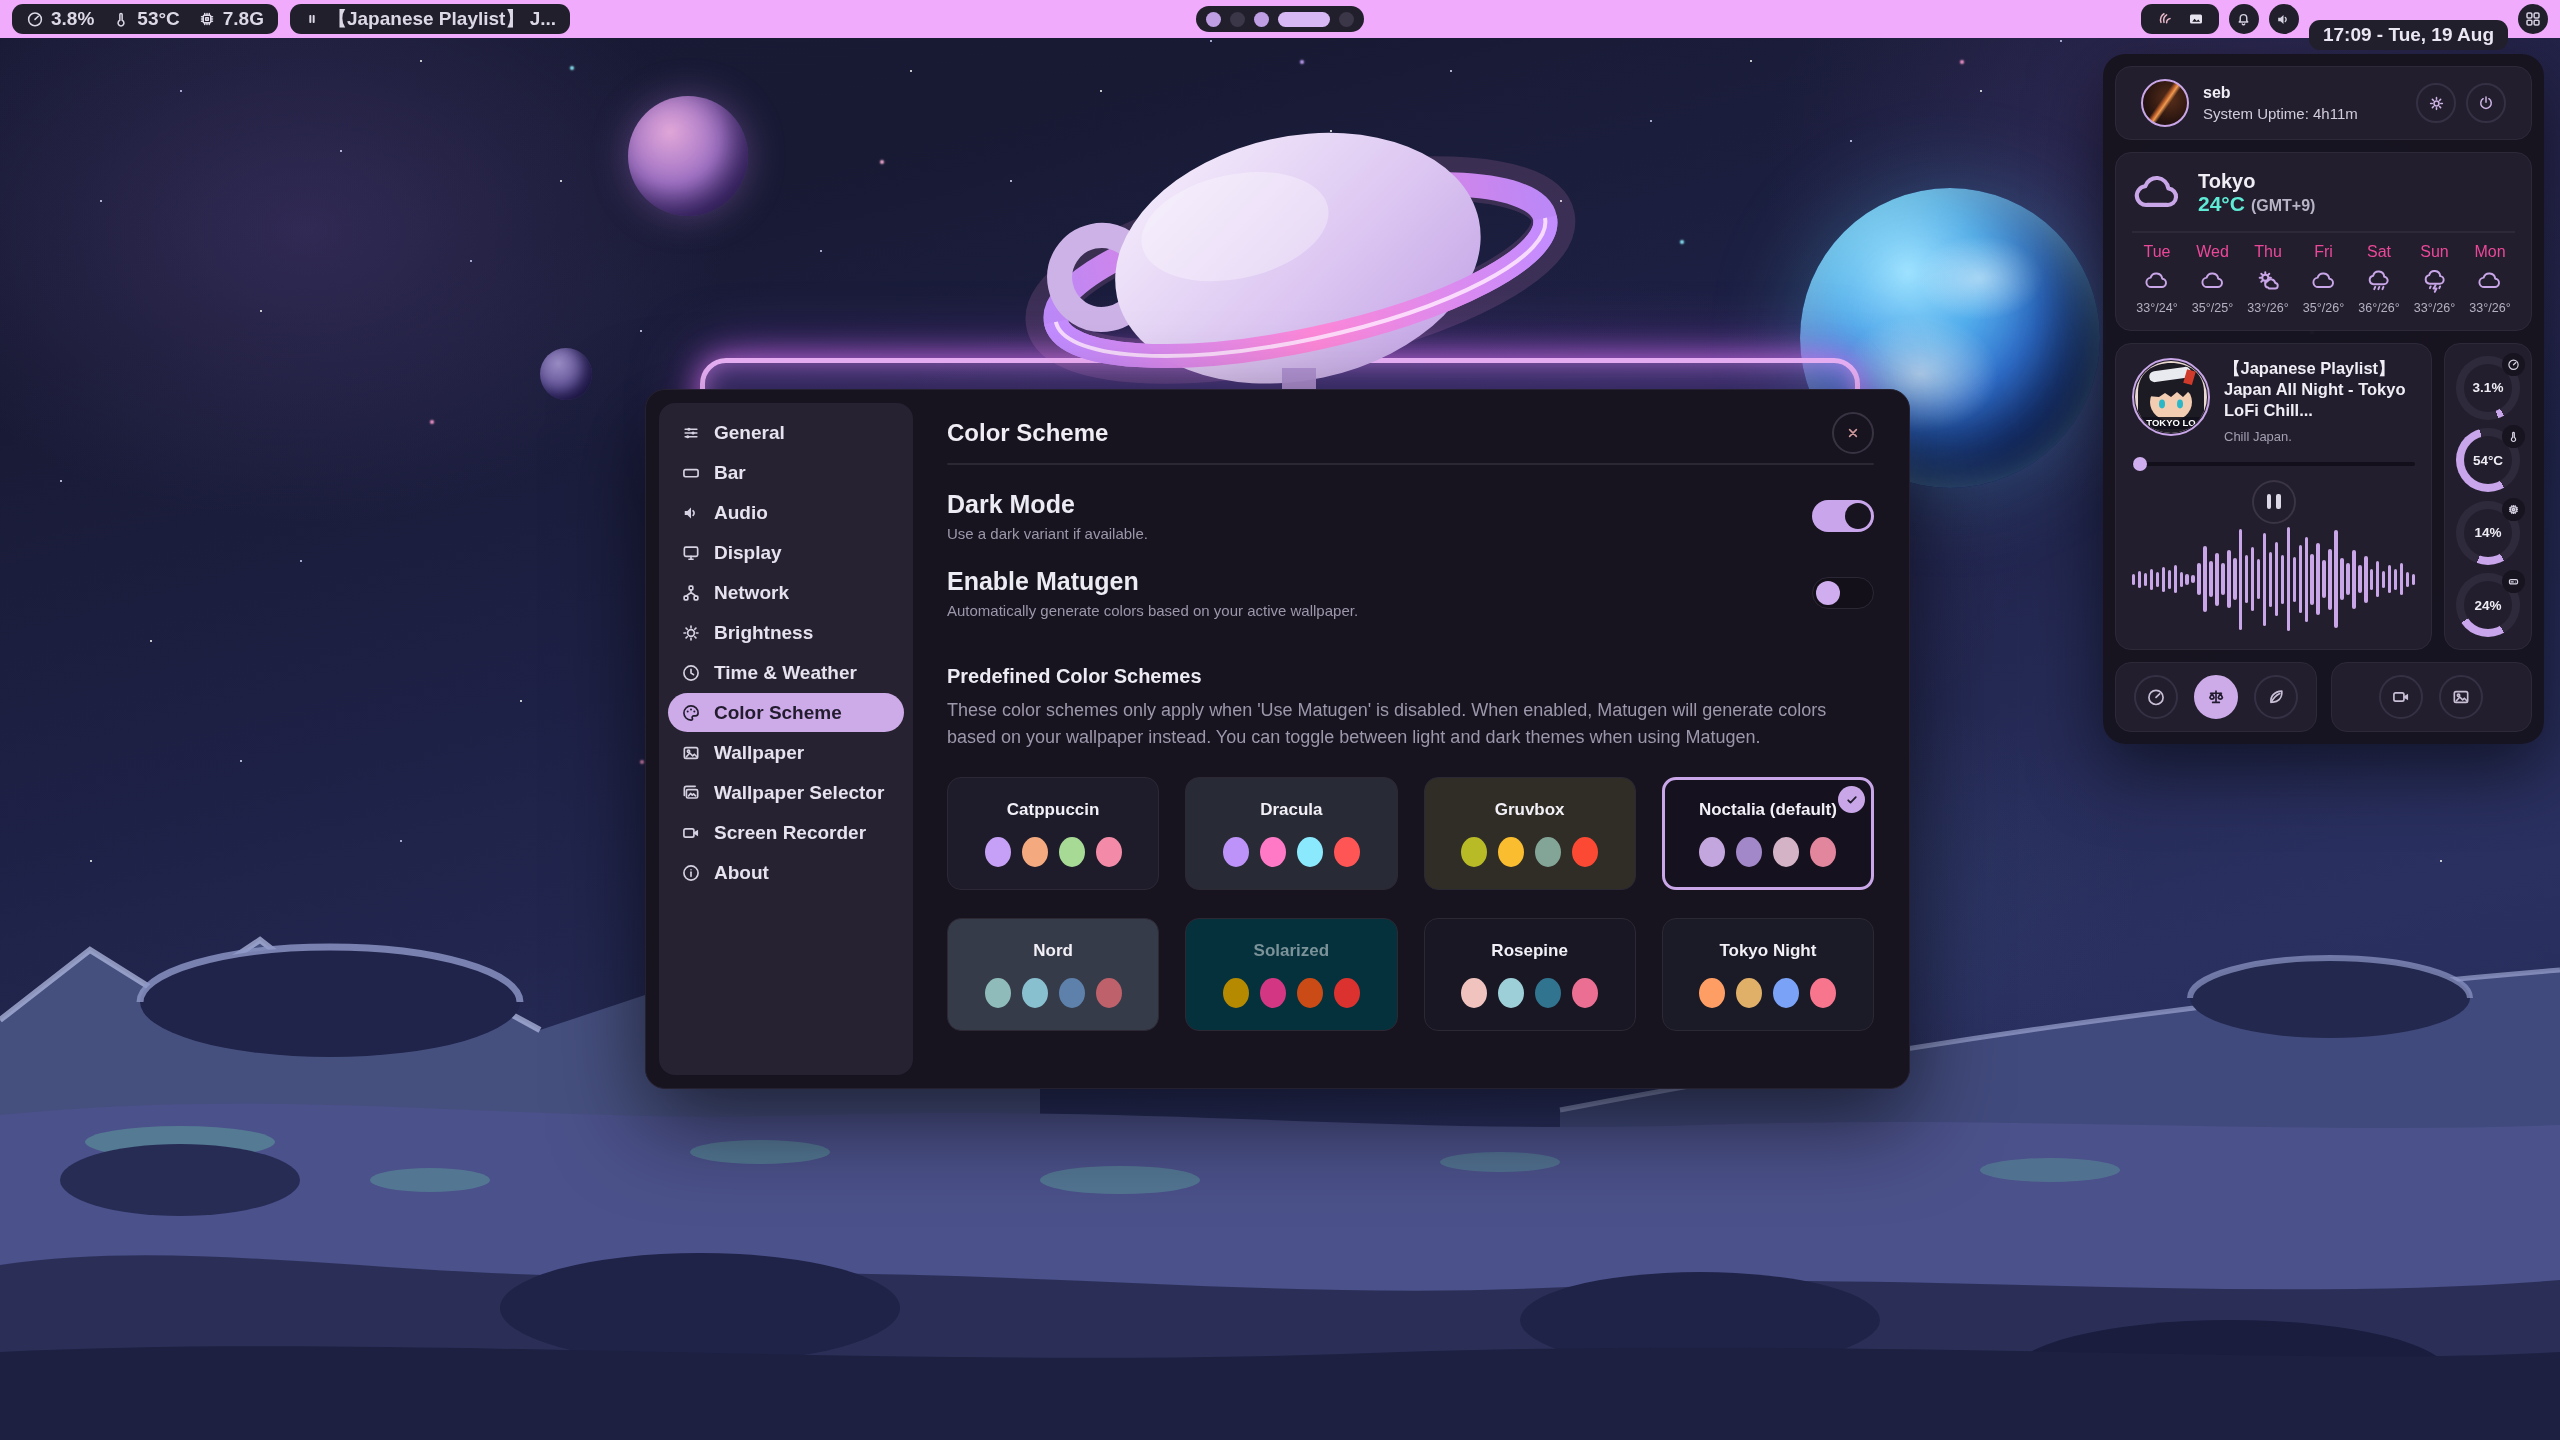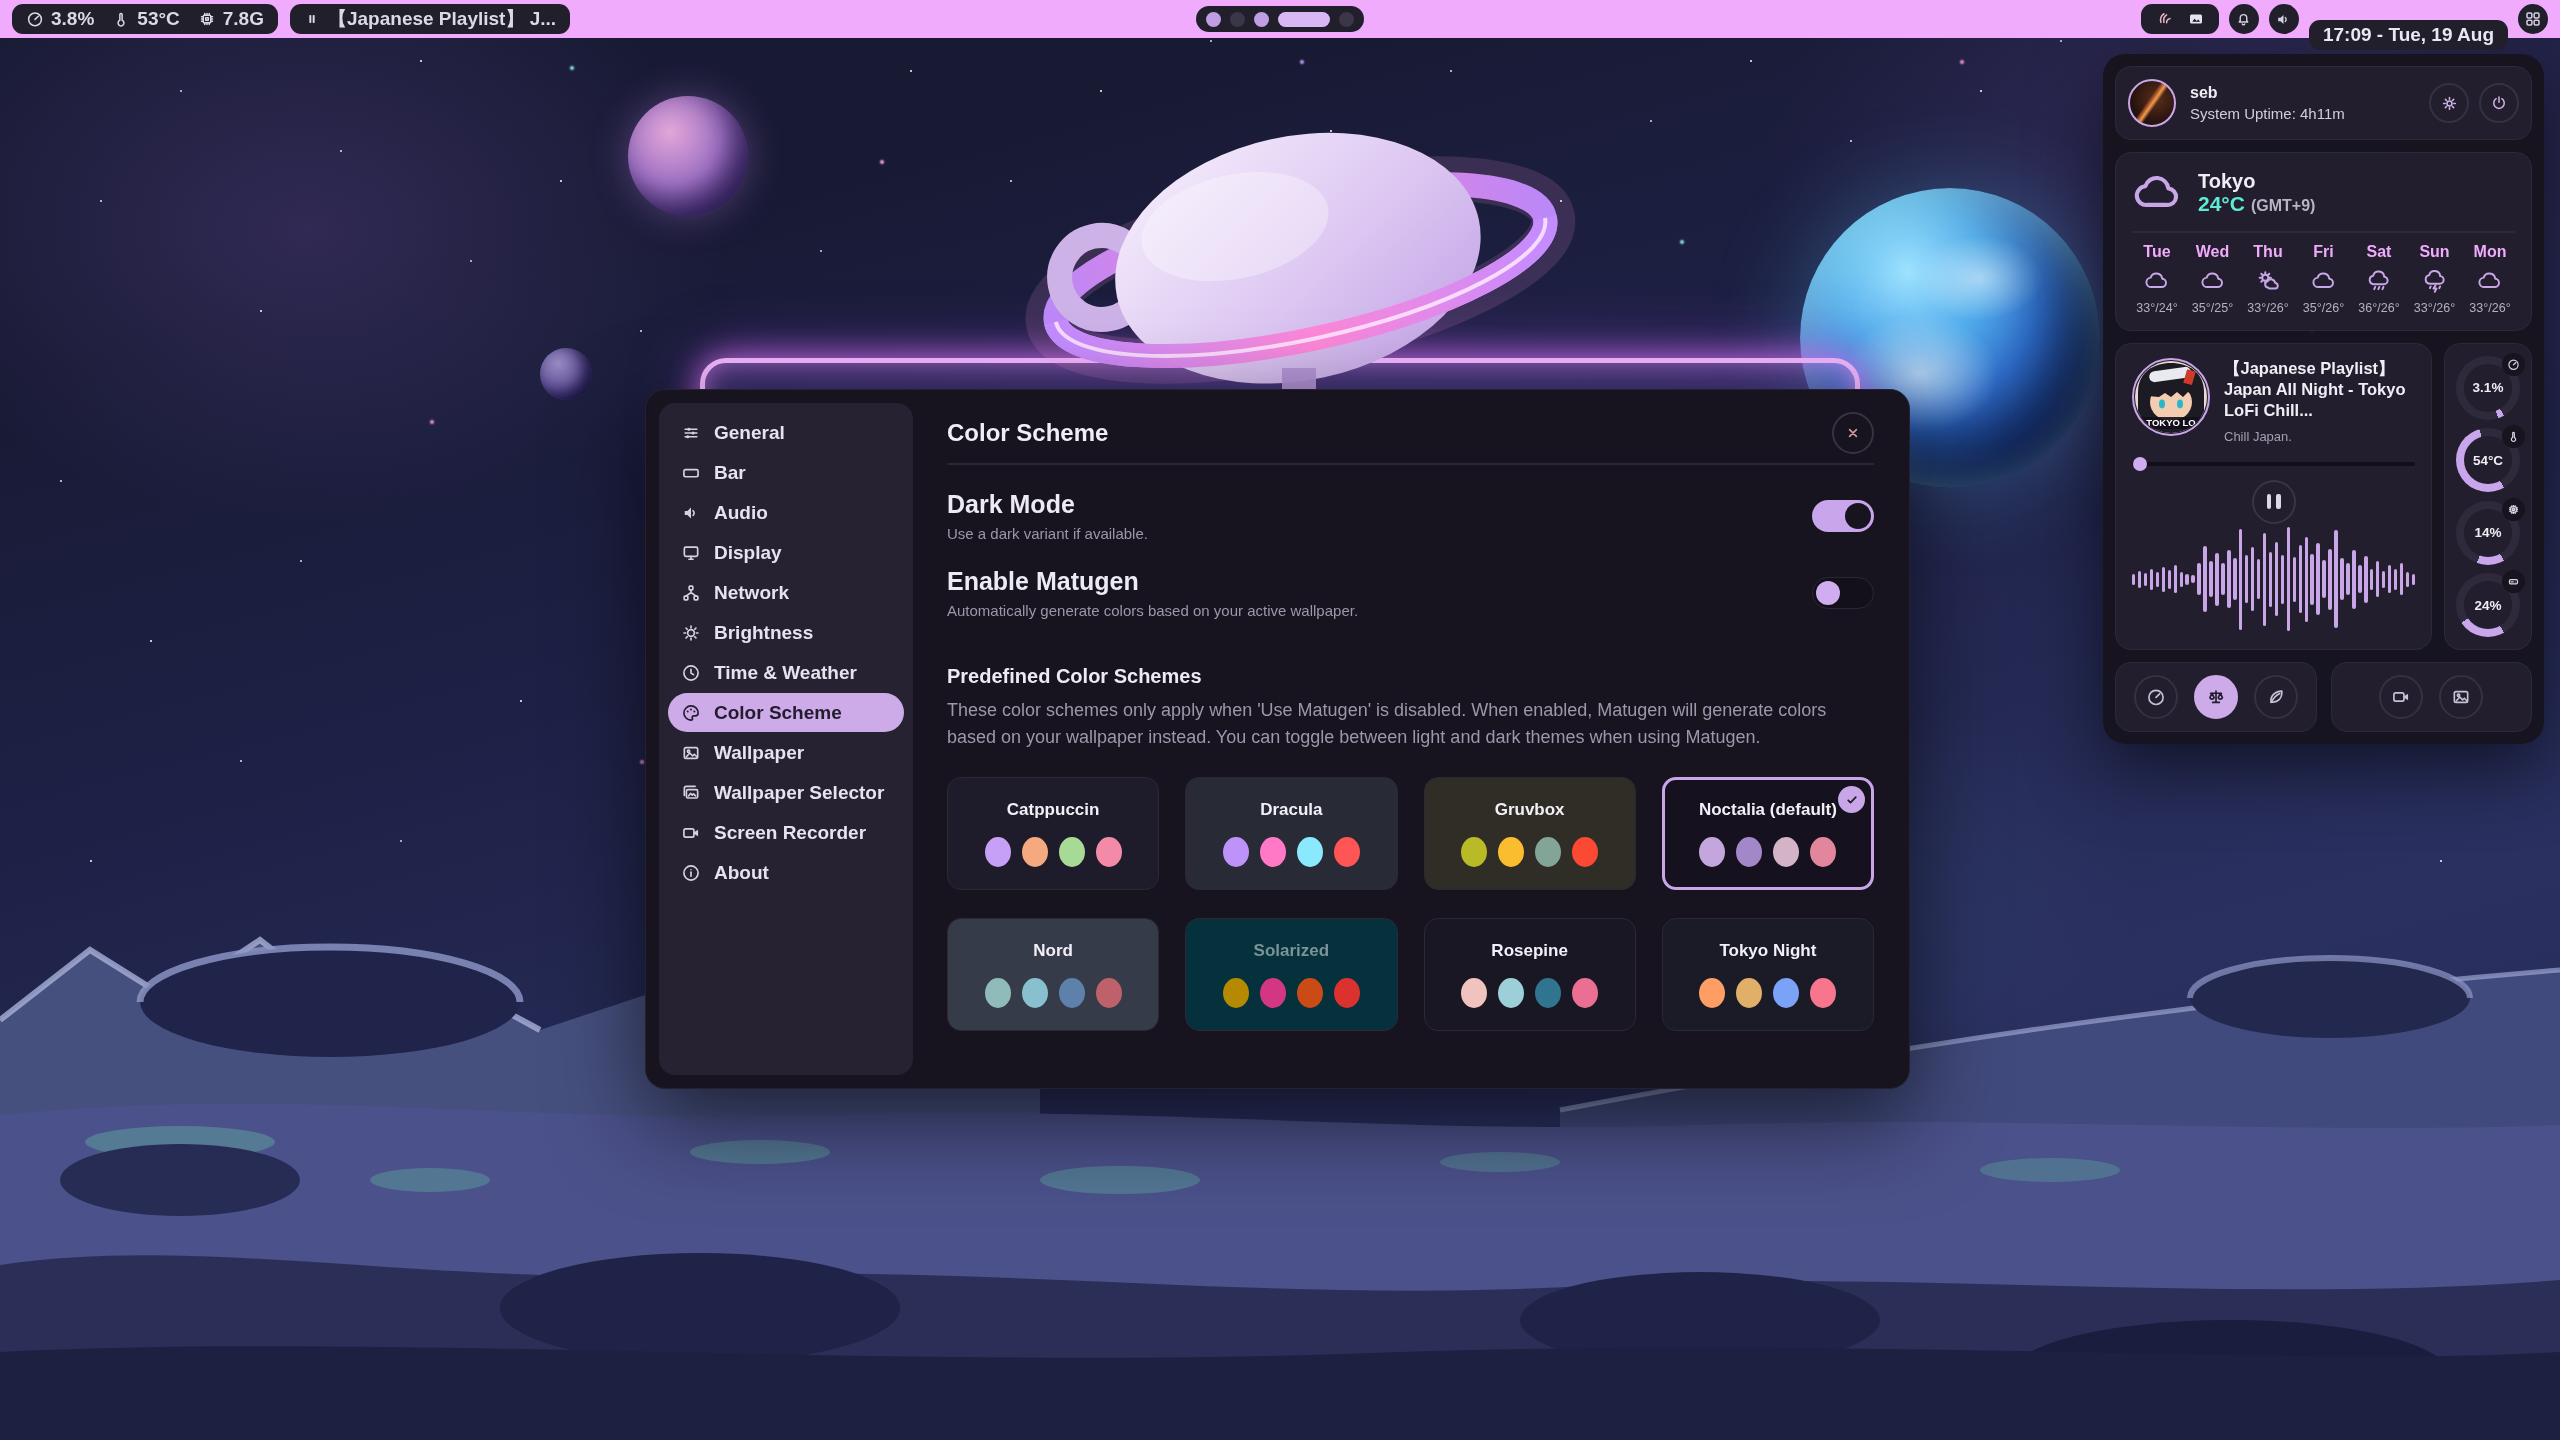--- a/index.html
+++ b/index.html
@@ -102,38 +102,38 @@
   .sw-row { display:flex; gap:11px; }
   .sw { width:26px; height:30px; border-radius:50%; }
   .badge { position:absolute; top:6px; right:6px; width:27px; height:27px; border-radius:50%;
     background:#c9a6e8; color:#221c2e; display:flex; align-items:center; justify-content:center; }
 
   
   .panel { position:absolute; left:2103px; top:54px; width:441px; height:690px; z-index:30;
     background:rgba(23,20,31,.97); border-radius:22px; padding:12px; display:flex; flex-direction:column;
     gap:12px; box-shadow:0 24px 70px rgba(0,0,0,.55); }
   .pcard { background:#221e2d; border:1.5px solid #2e2939; border-radius:16px; }
-  .user { height:74px; display:flex; align-items:center; gap:14px; padding:0 12px; }
+  .user { height:74px; display:flex; align-items:center; gap:14px; padding:0 25px; }
   .avatar { width:48px; height:48px; border-radius:50%; border:2px solid #c9a6e8; flex-shrink:0;
     background:linear-gradient(125deg, transparent 42%, #b35a28 47%, #f09a50 51%, transparent 57%),
       radial-gradient(circle at 60% 40%, #5a2f1a, #281410 62%, #120c08); }
   .u-name { font-size:16px; font-weight:bold; color:#f0edf5; }
   .u-up { font-size:15px; color:#d2cddd; margin-top:3px; }
   .round-btn { width:40px; height:40px; border-radius:50%; border:2px solid #363044; display:flex;
     align-items:center; justify-content:center; color:#cdb4e4; }
   .user-btns { margin-left:auto; display:flex; gap:10px; }
   .weather { padding:14px 16px 15px; }
   .w-head { display:flex; align-items:center; gap:14px; color:#c9a6e8; }
   .w-city { font-size:20px; font-weight:bold; color:#f0edf5; line-height:1.1; }
   .w-temp { font-size:21px; font-weight:bold; color:#5eead4; }
   .w-tz { font-size:16px; font-weight:bold; color:#b9b3c6; margin-left:6px; }
   .w-div { height:1.5px; background:#2e2939; margin:12px 0 10px; }
   .w-days { display:flex; justify-content:space-between; }
   .w-day { display:flex; flex-direction:column; align-items:center; gap:7px; width:50px; }
-  .w-dname { font-size:16px; font-weight:bold; color:#f0abfc; }
+  .w-dname { font-size:16px; font-weight:normal; color:#ec4899; }
   .w-dicon { color:#c9a6e8; }
   .w-dtemp { font-size:12.5px; color:#b5afc2; white-space:nowrap; }
   .media-row { flex:1; display:flex; gap:12px; min-height:0; }
   .media { flex:1; padding:14px 16px; display:flex; flex-direction:column; min-width:0; }
   .m-top { display:flex; gap:14px; }
   .art { width:78px; height:78px; border-radius:50%; border:2.5px solid #c9a6e8; flex-shrink:0; overflow:hidden; }
   .m-title { font-size:16.5px; font-weight:bold; color:#f0edf5; line-height:1.3; }
   .m-artist { font-size:13px; color:#a59fb2; margin-top:7px; }
   .m-prog { margin-top:18px; height:4px; border-radius:2px; background:#120f1a; position:relative; }
   .m-knob { position:absolute; top:50%; transform:translate(-50%,-50%); width:14px; height:14px;

